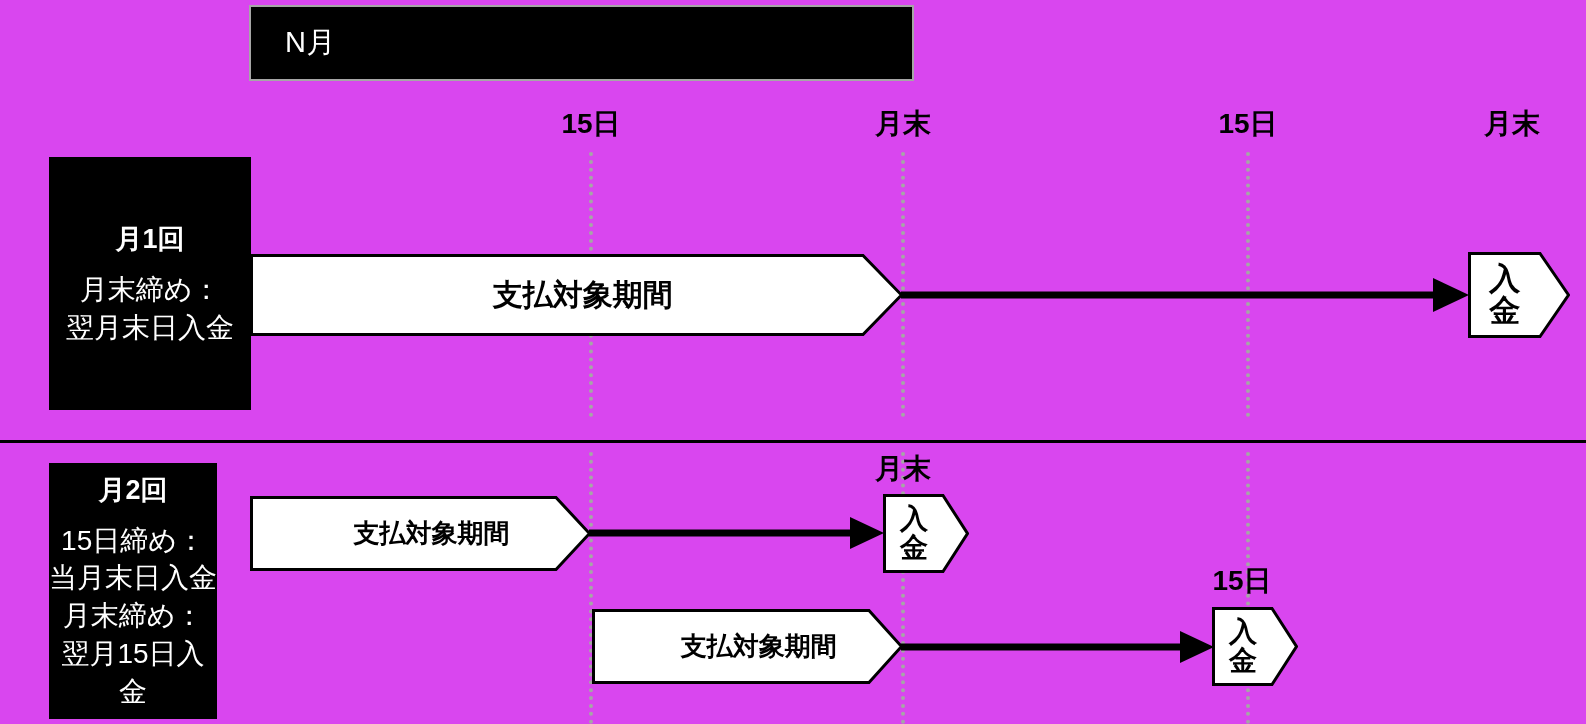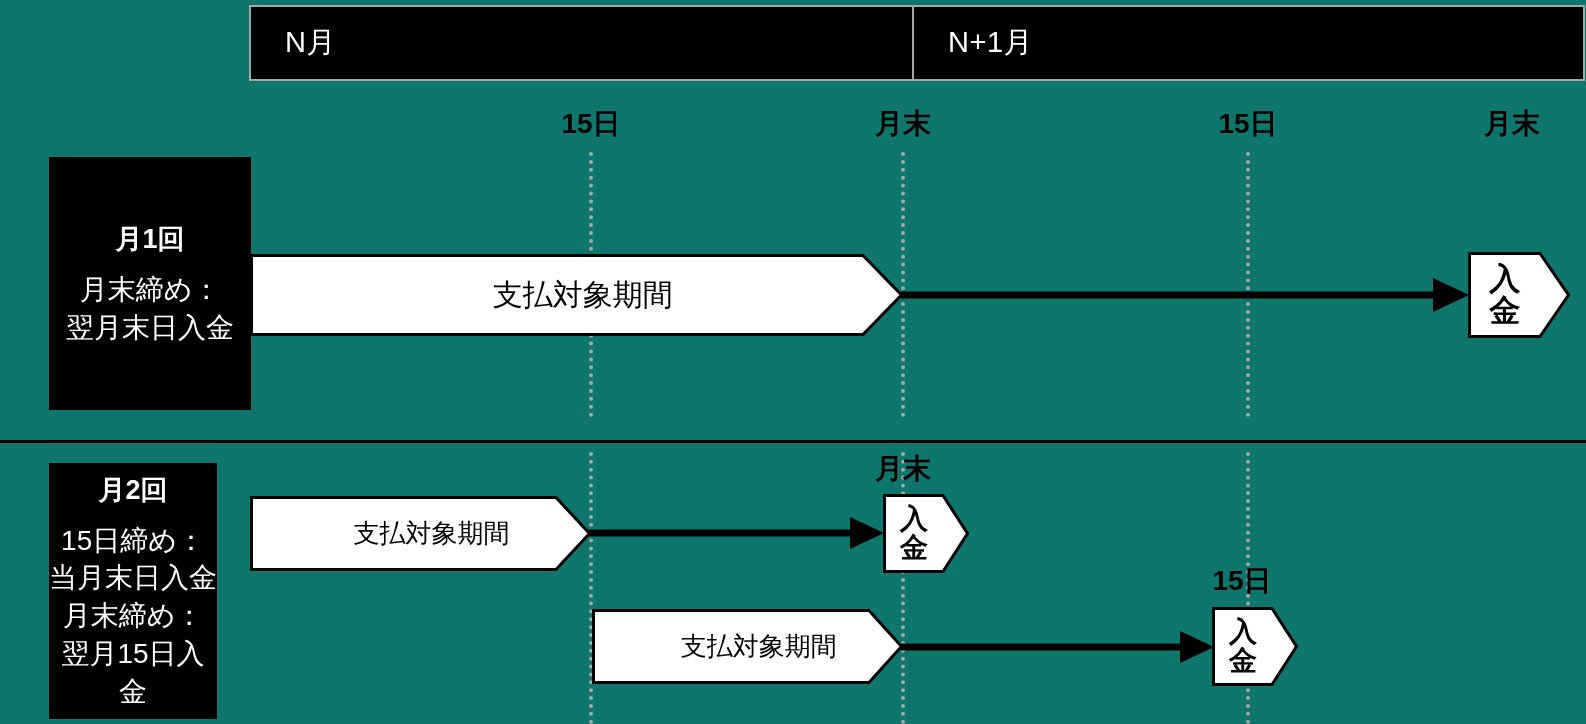--- a/index.html
+++ b/index.html
@@ -4,21 +4,21 @@
 <style>
   html,body{margin:0;padding:0;background:#ffffff;}
   body{
     font-family:"Liberation Sans","DejaVu Sans",sans-serif;
     color:#000;
   }
   #canvas{
     position:relative;
     width:1586px;
     height:724px;
-    background:#0f766e;
+    background:#d946ef;
     overflow:hidden;
   }
 
   
   .month-bar{
     position:absolute;
     background:#000000;
     border:2px solid #a6a6a6;
     box-sizing:border-box;
     display:flex;
@@ -89,21 +89,21 @@
     position:absolute;
     box-sizing:border-box;
   }
   .period-bar svg{display:block;width:100%;height:100%;}
   .period-bar .period-text{
     position:absolute;
     top:0;left:0;right:0;bottom:0;
     display:flex;
     align-items:center;
     justify-content:center;
-    font-weight:400;
+    font-weight:700;
     white-space:nowrap;
     padding-right:3%;
     margin-left:32px;
   }
 
   
   .arrow{
     position:absolute;
   }
   .arrow svg{display:block;width:100%;height:100%;}
@@ -136,23 +136,20 @@
 </style>
 </head>
 <body>
 
 <div id="canvas">
 
   <div class="month-bar" style="left:249px;top:5px;width:665px;height:76px;">
     <span class="month-label">N月</span>
   </div>
 
-  <div class="month-bar" style="left:912px;top:5px;width:673px;height:76px;">
-    <span class="month-label">N+1月</span>
-  </div>
 
   <div class="tick-label" style="left:591px;top:105px;">15日</div>
   <div class="tick-label" style="left:903px;top:105px;">月末</div>
   <div class="tick-label" style="left:1248px;top:105px;">15日</div>
   <div class="tick-label" style="left:1512px;top:105px;">月末</div>
 
   <div class="gridline" style="left:589px;top:152px;height:265px;"></div>
   <div class="gridline" style="left:901px;top:152px;height:265px;"></div>
   <div class="gridline" style="left:1246px;top:152px;height:265px;"></div>
 

